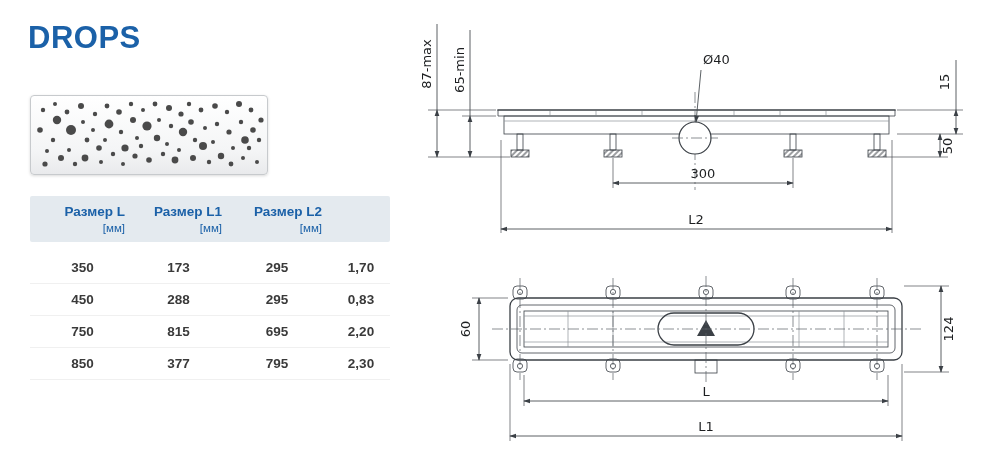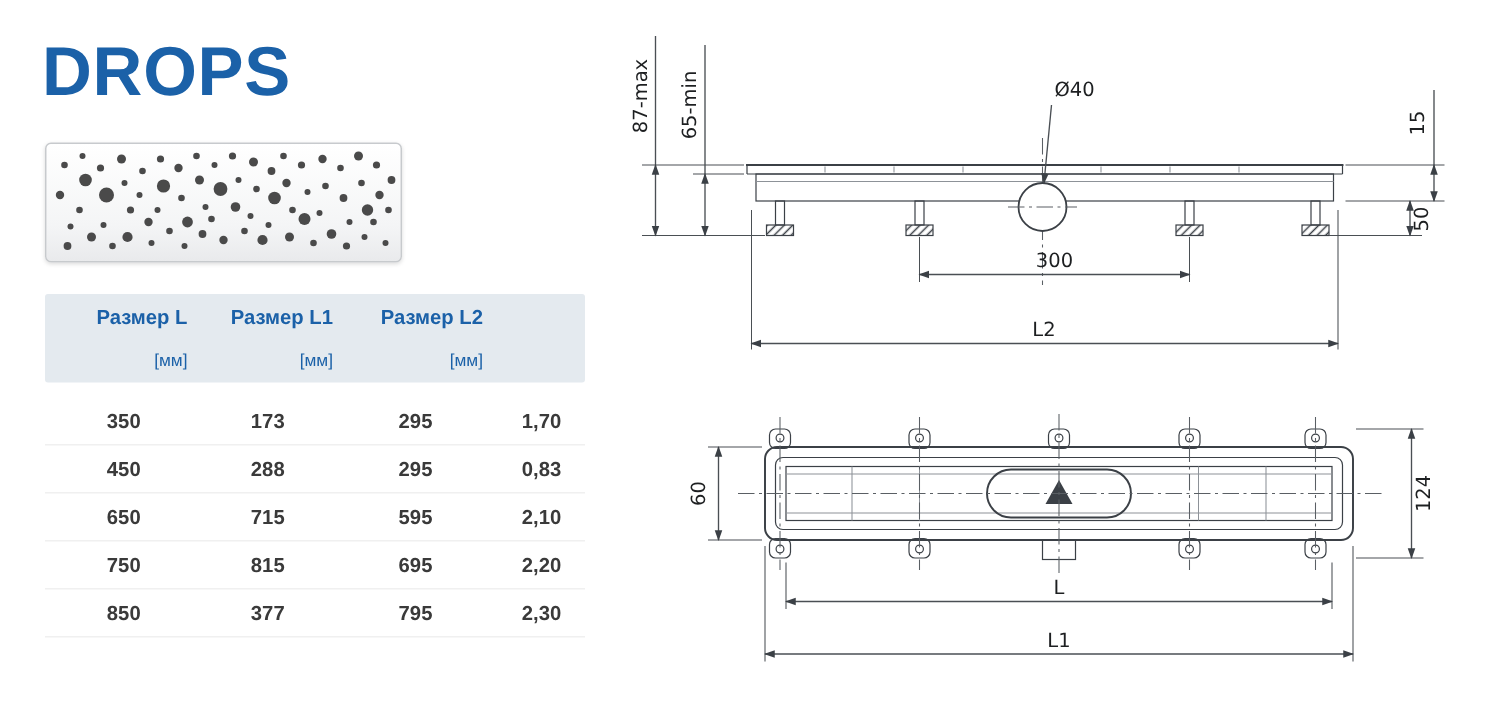--- a/index.html
+++ b/index.html
@@ -3,37 +3,37 @@
 <meta charset="utf-8">
 <style>
   html,body{margin:0;padding:0;background:#ffffff;}
   .page{
     position:relative;width:1000px;height:470px;background:#ffffff;overflow:hidden;
     font-family:"Liberation Sans", sans-serif;
   }
   
   .brand-title{
     position:absolute;left:28px;top:20px;
-    font-size:46px;font-weight:800;letter-spacing:.5px;color:#1b61a8;
+    font-size:31px;font-weight:800;letter-spacing:.5px;color:#1b61a8;
   }
   .product-strip{
     position:absolute;left:30px;top:95px;width:236px;height:78px;
     border:1px solid #c7cacd;border-radius:4px;
     background:linear-gradient(180deg,#ffffff 0%,#f4f5f6 70%,#e9eaec 100%);
     box-shadow:0 1px 3px rgba(0,0,0,.15);
   }
   .product-strip svg{display:block;width:100%;height:100%;}
   .spec-table{position:absolute;left:30px;top:196px;width:360px;}
   .thead{
     display:grid;grid-template-columns:95px 97px 100px 68px;
     background:#e4eaef;border-radius:2px;padding:8px 0;text-align:right;
   }
   .th{padding-left:10px;}
   .hl{color:#1b61a8;font-weight:700;font-size:13.5px;white-space:nowrap;}
-  .hu{color:#1b61a8;font-size:11.5px;margin-top:16px;}
+  .hu{color:#1b61a8;font-size:11.5px;margin-top:3px;}
   .tbody{margin-top:10px;}
   .tr{
     display:grid;grid-template-columns:95px 97px 100px 68px;
     padding:8px 0;border-bottom:1px solid #f0f0f0;text-align:center;
   }
   .td{padding-left:10px;font-size:13.5px;font-weight:600;color:#3a3a3a;}
   
   .drawing{position:absolute;left:400px;top:0;width:600px;height:470px;}
   .pl{stroke:#3b4046;stroke-width:1.3;fill:none;stroke-linecap:square;}
   .pt{stroke:#3b4046;stroke-width:.8;fill:none;}
@@ -152,26 +152,20 @@
         <div class="td">295</div>
         <div class="td">1,70</div>
       </div>
       <div class="tr">
         <div class="td">450</div>
         <div class="td">288</div>
         <div class="td">295</div>
         <div class="td">0,83</div>
       </div>
       <div class="tr">
-        <div class="td">650</div>
-        <div class="td">715</div>
-        <div class="td">595</div>
-        <div class="td">2,10</div>
-      </div>
-      <div class="tr">
         <div class="td">750</div>
         <div class="td">815</div>
         <div class="td">695</div>
         <div class="td">2,20</div>
       </div>
       <div class="tr">
         <div class="td">850</div>
         <div class="td">377</div>
         <div class="td">795</div>
         <div class="td">2,30</div>

